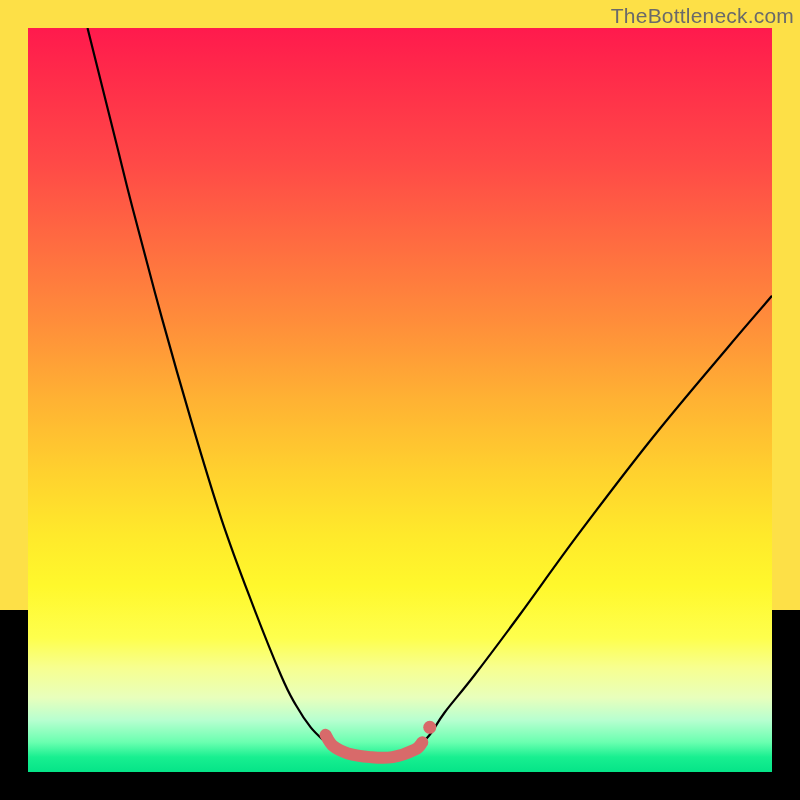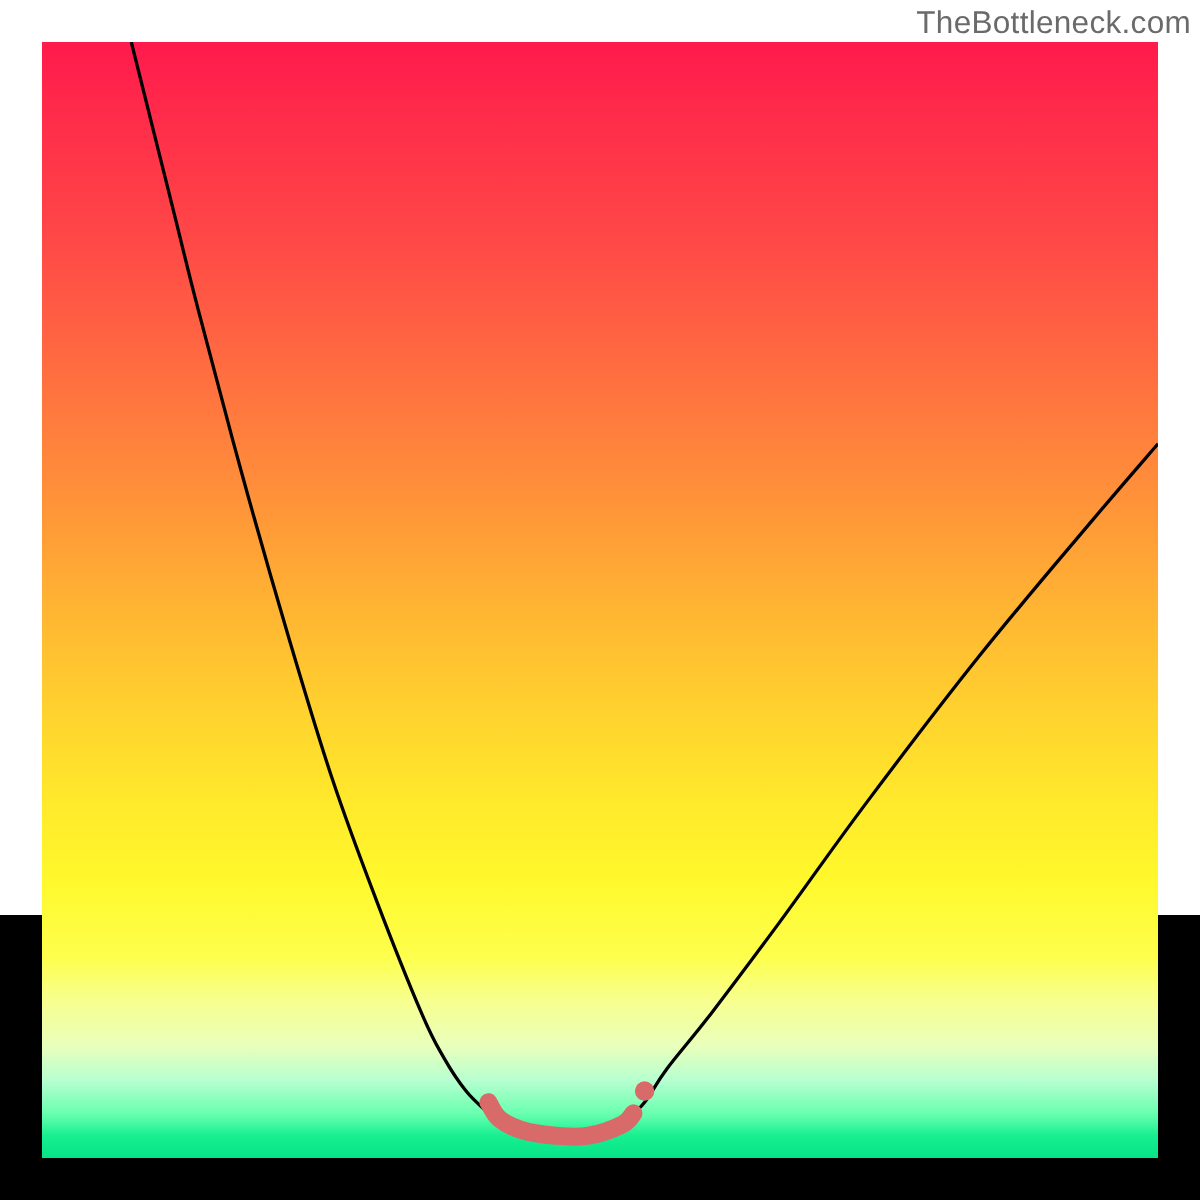--- a/index.html
+++ b/index.html
@@ -8,21 +8,21 @@
     width: 800px;
     height: 800px;
     overflow: hidden;
     background: #000;
     font-family: Arial, Helvetica, sans-serif;
   }
   .frame {
     position: relative;
     width: 800px;
     height: 610px;
-    background: #ffffff;
+    background: #fde047;
   }
   .plot {
     position: absolute;
     left: 28px;
     top: 28px;
     width: 744px;
     height: 744px;
     background: linear-gradient(to bottom,
       #ff1a4d 0%,
       #ff2a4a 6%,

